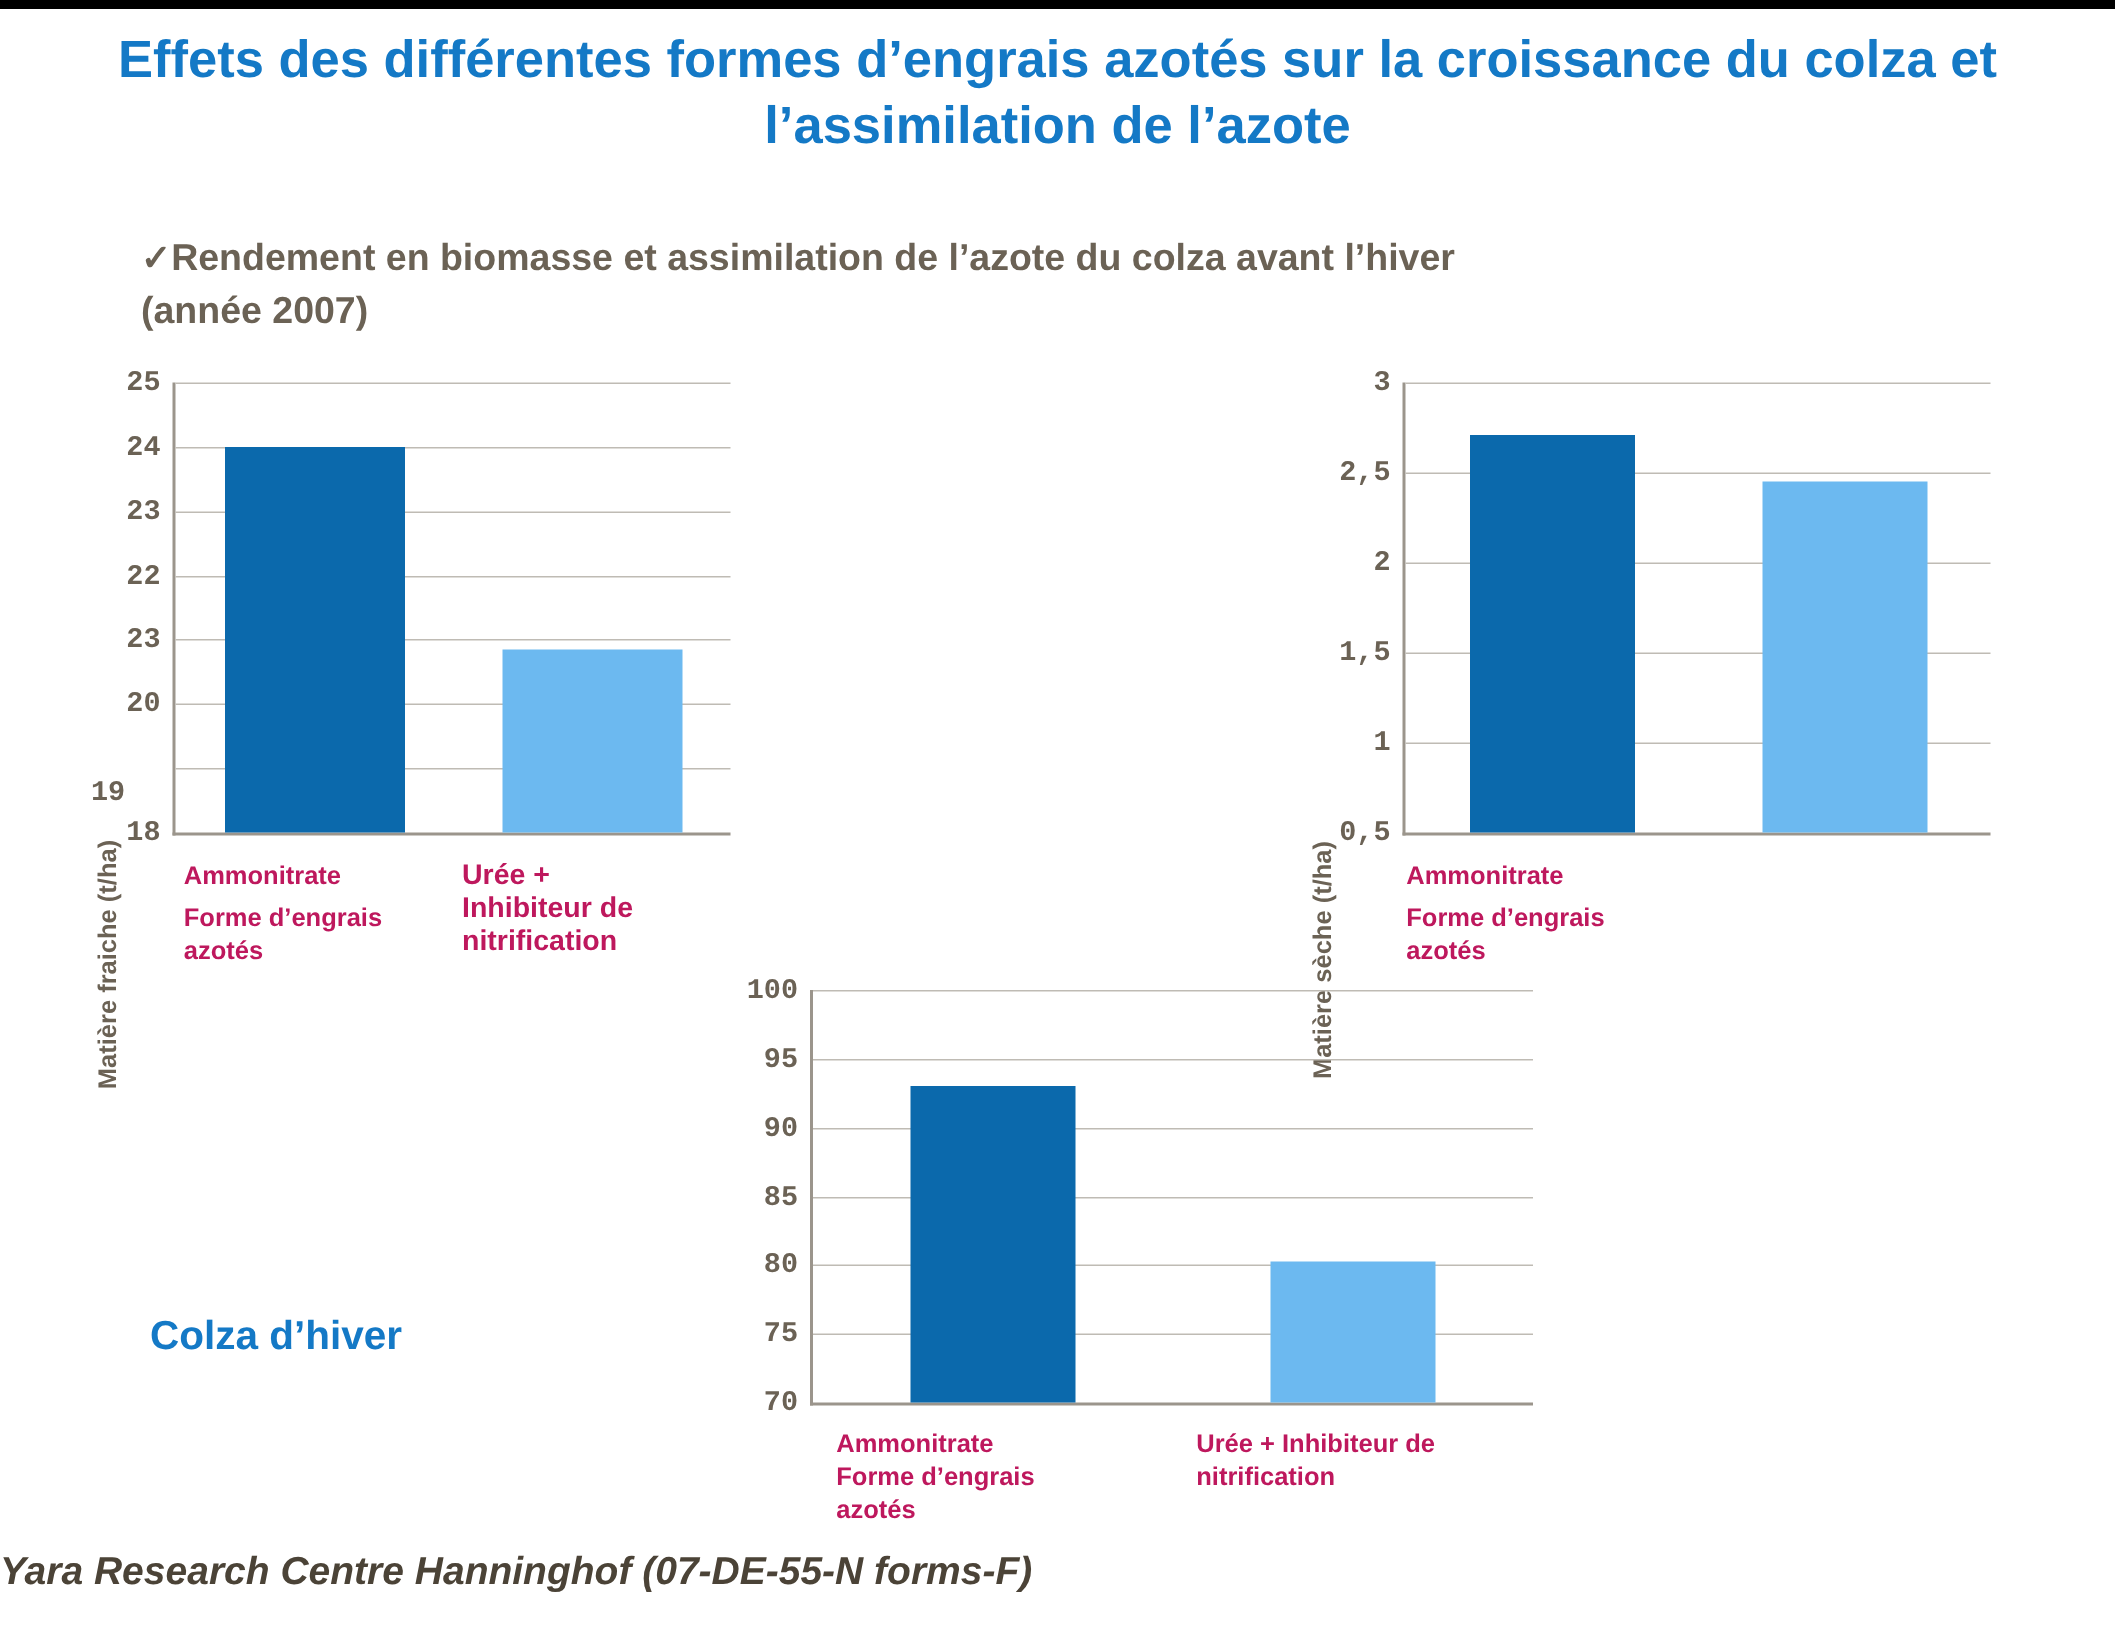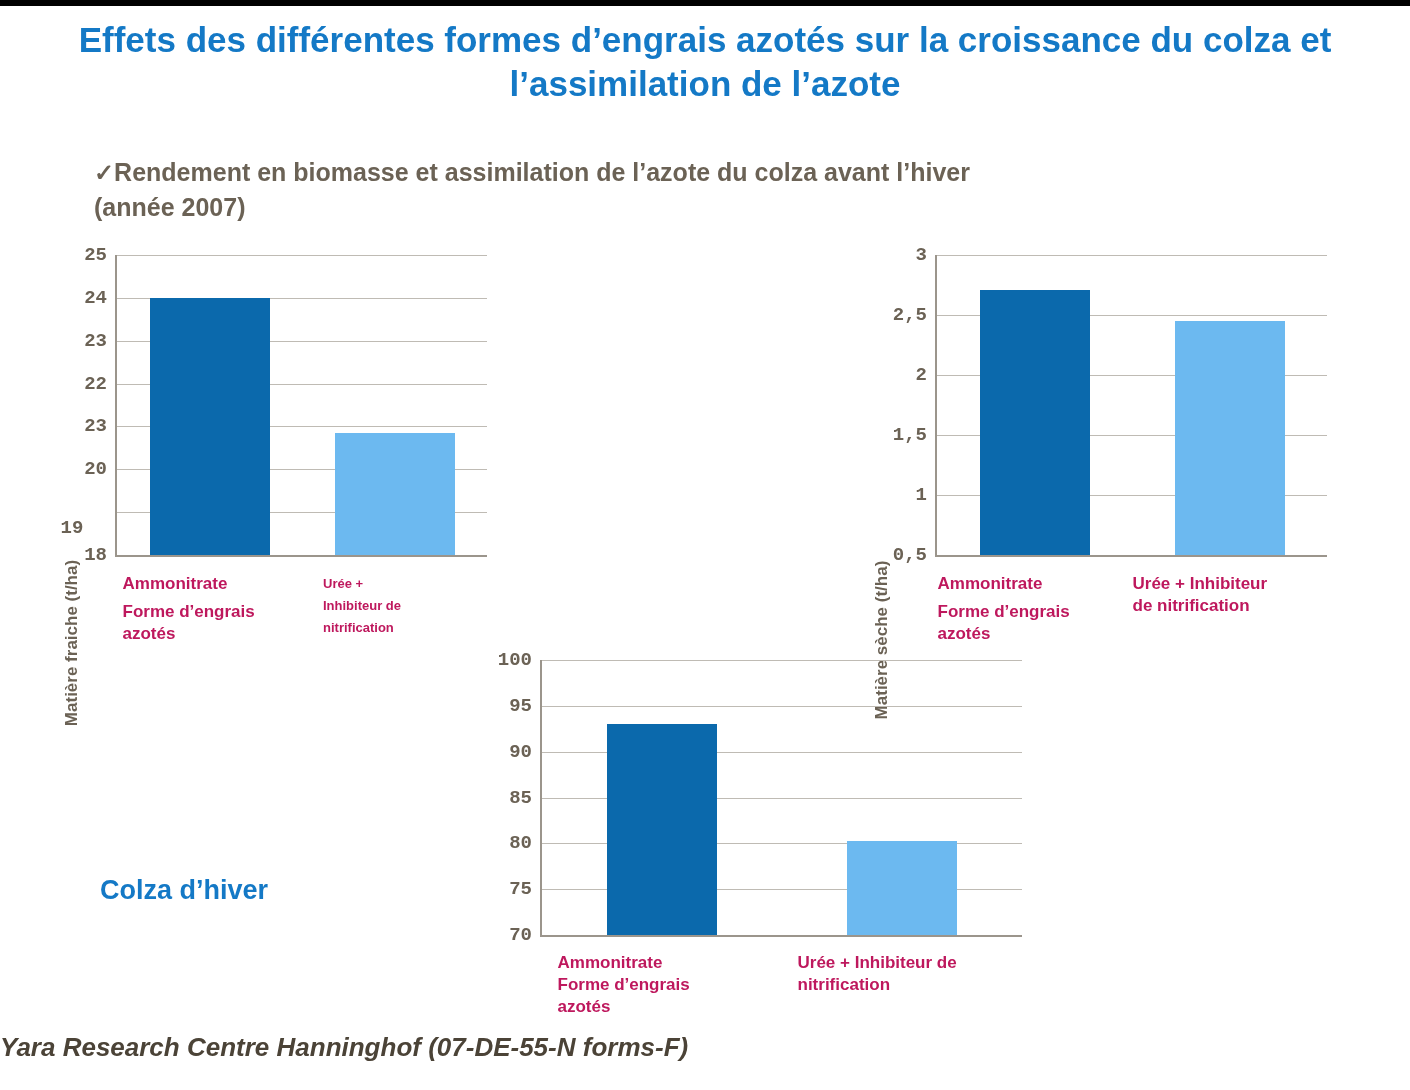--- a/index.html
+++ b/index.html
@@ -67,21 +67,21 @@
     </div>
     <div class="tick" style="top: 310px; right: 413px; width: 70px;">18</div>
     <div class="tick" style="top: 283px; right: 413px; width: 70px; text-align: center;">19</div>
     <div class="tick" style="top: 224.286px; right: 413px; width: 70px;">20</div>
     <div class="tick" style="top: 181.429px; right: 413px; width: 70px;">23</div>
     <div class="tick" style="top: 138.571px; right: 413px; width: 70px;">22</div>
     <div class="tick" style="top: 95.7143px; right: 413px; width: 70px;">23</div>
     <div class="tick" style="top: 52.8571px; right: 413px; width: 70px;">24</div>
     <div class="tick" style="top: 10px; right: 413px; width: 70px;">25</div>
     <div class="cat" style="left: 82.5px; top: 328px; width: 170px; font-size: 17px;">Ammonitrate</div>
-    <div class="cat" style="left: 283px; top: 328px; width: 170px; font-size: 13px;">Urée +<br>Inhibiteur de<br>nitrification</div>
+    <div class="cat" style="left: 268px; top: 328px; width: 170px; font-size: 19px;">Urée +<br>Inhibiteur de<br>nitrification</div>
     <div class="cat" style="left: 82.5px; top: 356px; width: 170px; font-size: 17px;">Forme d’engrais<br>azotés</div>
   </div>
 
 <div class="chart" id="chart2" style="left:850px;top:245px;width:490px;height:400px;">
   <div class="ylabel" style="left:22px;top:545px;width:300px;">Matière sèche (t/ha)</div>
 <div class="plot" style="left: 85px; top: 10px; width: 390px; height: 300px;">
       <div class="gridline" style="top: 240px;"></div>
       <div class="gridline" style="top: 180px;"></div>
       <div class="gridline" style="top: 120px;"></div>
       <div class="gridline" style="top: 60px;"></div>
@@ -89,21 +89,20 @@
       <div class="bar dark" style="left: 42.5px; width: 110px; height: 265.2px; background: rgb(11, 105, 172);"></div>
       <div class="bar light" style="left: 237.5px; width: 110px; height: 234px; background: rgb(108, 185, 240);"></div>
     </div>
     <div class="tick" style="top: 310px; right: 413px; width: 70px;">0,5</div>
     <div class="tick" style="top: 250px; right: 413px; width: 70px;">1</div>
     <div class="tick" style="top: 190px; right: 413px; width: 70px;">1,5</div>
     <div class="tick" style="top: 130px; right: 413px; width: 70px;">2</div>
     <div class="tick" style="top: 70px; right: 413px; width: 70px;">2,5</div>
     <div class="tick" style="top: 10px; right: 413px; width: 70px;">3</div>
     <div class="cat" style="left: 87.5px; top: 328px; width: 190px; font-size: 17px;">Ammonitrate</div>
-    <div class="cat" style="left: 282.5px; top: 328px; width: 190px; font-size: 17px;">Urée + Inhibiteur<br>de nitrification</div>
     <div class="cat" style="left: 87.5px; top: 356px; width: 190px; font-size: 17px;">Forme d’engrais<br>azotés</div>
   </div>
 
 <div class="chart" id="chart3" style="left:430px;top:650px;width:620px;height:360px;">
 
 <div class="plot" style="left: 110px; top: 10px; width: 480px; height: 275px;">
       <div class="gridline" style="top: 229.167px;"></div>
       <div class="gridline" style="top: 183.333px;"></div>
       <div class="gridline" style="top: 137.5px;"></div>
       <div class="gridline" style="top: 91.6667px;"></div>

